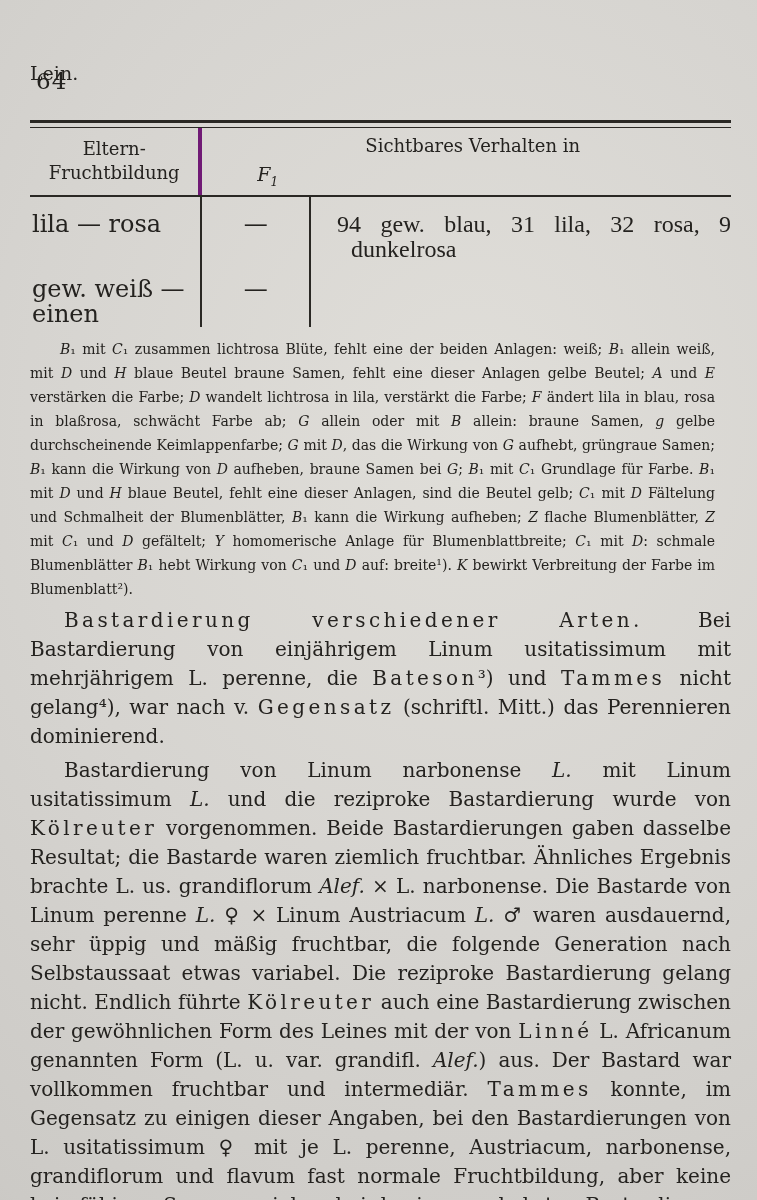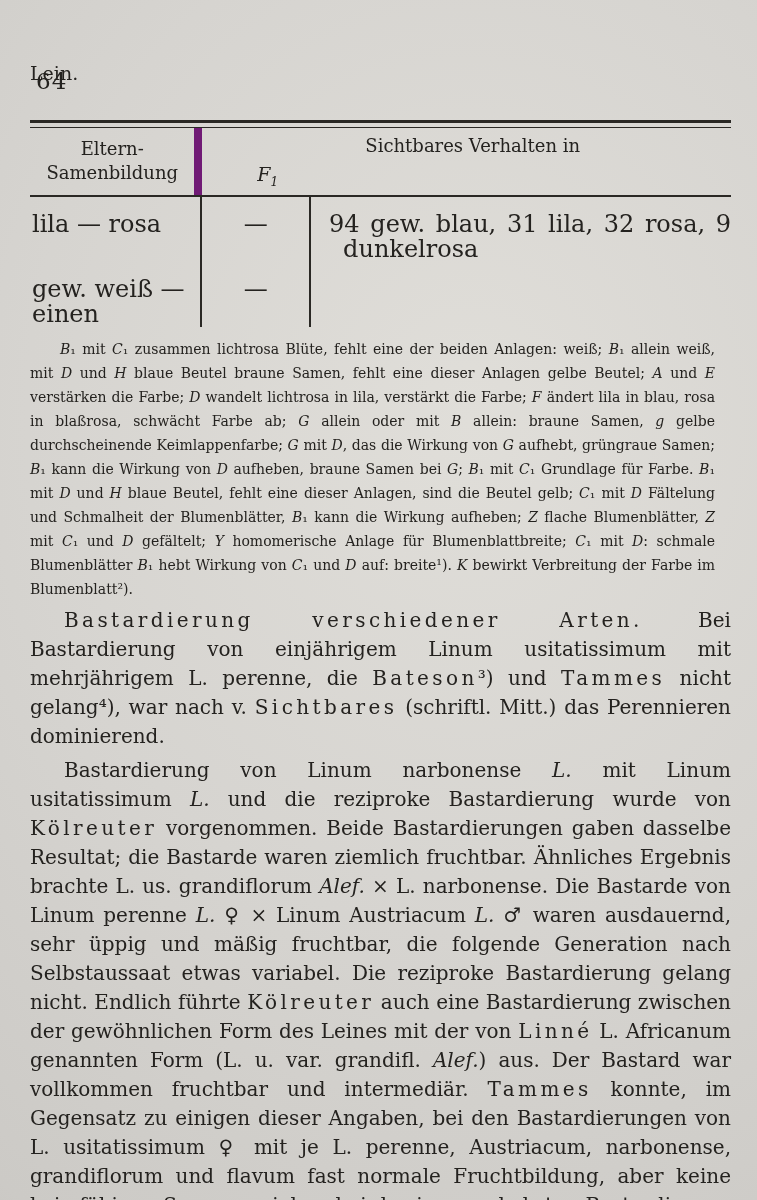--- a/index.html
+++ b/index.html
@@ -19,32 +19,32 @@
   }
   
   .pagehead { position: relative; height: 36px; flex: 0 0 auto; margin-top: 36px; }
   .page-num { position: absolute; left: 6px; top: 8px; font-size: 23px; letter-spacing: 1px; }
   .running-title { position: absolute; left: 0; right: 32px; top: 2px; text-align: left; font-size: 19px; }
 
   
   .tbl { flex: 0 0 auto; margin-top: 24px; }
   .tbl-toprule { height: 4px; border-top: 3px solid #2a2824; border-bottom: 1.5px solid #2a2824; }
   .tbl-head { display: grid; grid-template-columns: 24.6% 15.5% 1fr; }
-  .th-col1 { border-right: 8px solid #701a75; text-align: center; font-size: 18px; line-height: 24px; padding: 9px 4px 8px; }
+  .th-col1 { border-right: 4px solid #701a75; text-align: center; font-size: 18px; line-height: 24px; padding: 9px 4px 8px; }
   .th-right { display: flex; flex-direction: column; }
   .th-span { text-align: center; font-size: 18px; padding-top: 7px; }
   .th-frow { display: grid; grid-template-columns: 20.6% 1fr; flex: 1; margin-top: 4px; }
   .th-f { text-align: center; font-size: 19px; font-style: italic; padding: 3px 0 6px; }
   .th-f sub { font-size: 12px; }
   .th-f2 { border-left: 2px solid #2a2824; }
   .tbl-headrule { border-top: 2.5px solid #2a2824; }
   .tbl-body { display: grid; grid-template-columns: 24.6% 15.5% 1fr; font-size: 24px; line-height: 25px; }
   .td-parents { border-right: 2px solid #2a2824; padding: 15px 6px 0 2px; }
   .td-f1 { border-right: 2px solid #2a2824; text-align: center; padding-top: 15px; }
-  .td-f2 { padding: 15px 0 0 32px; text-indent: -14px; text-align: justify; }
+  .td-f2 { padding: 15px 0 0 40px; text-indent: -14px; text-align: justify; font-family: Liberation Serif, serif; }
 
   
   .small-print {
     margin: 10px 16px 0 0; font-size: 14px; line-height: 24px;
     text-align: justify; text-indent: 30px;
   }
 
   
   .para { margin: 5px 0 0 0; font-size: 20px; line-height: 29px; text-align: justify; text-indent: 34px; }
   .gesperrt { letter-spacing: 0.17em; }
@@ -59,21 +59,21 @@
     <span class="page-num">64</span>
     <span class="running-title">Lein.</span>
   </div>
 
   <div class="tbl">
     <div class="tbl-toprule"></div>
 
     <div class="tbl-head">
       <div class="th-col1">
         <span>Eltern-</span><br>
-        <span>Samenbildung</span>
+        <span>Fruchtbildung</span>
       </div>
       <div class="th-right" style="grid-column: 2 / 4; padding-left: 12px;">
         <div class="th-span">Sichtbares Verhalten in</div>
         <div class="th-frow">
           <div class="th-f th-f1"><i>F</i><sub>1</sub></div>
         </div>
       </div>
     </div>
 
     <div class="tbl-headrule"></div>
@@ -83,16 +83,16 @@
       <div class="td-f1 row1">—</div>
       <div class="td-f2 row1">94 gew. blau, 31 lila, 32 rosa, 9 dunkelrosa</div>
 
       <div class="td-parents row2">gew. weiß — einen</div>
       <div class="td-f1 row2">—</div>
     </div>
   </div>
 
   <p class="small-print"><i>B</i>₁ mit <i>C</i>₁ zusammen lichtrosa Blüte, fehlt eine der beiden Anlagen: weiß; <i>B</i>₁ allein weiß, mit <i>D</i> und <i>H</i> blaue Beutel braune Samen, fehlt eine dieser Anlagen gelbe Beutel; <i>A</i> und <i>E</i> verstärken die Farbe; <i>D</i> wandelt lichtrosa in lila, verstärkt die Farbe; <i>F</i> ändert lila in blau, rosa in blaßrosa, schwächt Farbe ab; <i>G</i> allein oder mit <i>B</i> allein: braune Samen, <i>g</i> gelbe durchscheinende Keimlappenfarbe; <i>G</i> mit <i>D</i>, das die Wirkung von <i>G</i> aufhebt, grüngraue Samen; <i>B</i>₁ kann die Wirkung von <i>D</i> aufheben, braune Samen bei <i>G</i>; <i>B</i>₁ mit <i>C</i>₁ Grundlage für Farbe. <i>B</i>₁ mit <i>D</i> und <i>H</i> blaue Beutel, fehlt eine dieser Anlagen, sind die Beutel gelb; <i>C</i>₁ mit <i>D</i> Fältelung und Schmalheit der Blumenblätter, <i>B</i>₁ kann die Wirkung aufheben; <i>Z</i> flache Blumenblätter, <i>Z</i> mit <i>C</i>₁ und <i>D</i> gefältelt; <i>Y</i> homomerische Anlage für Blumenblattbreite; <i>C</i>₁ mit <i>D</i>: schmale Blumenblätter <i>B</i>₁ hebt Wirkung von <i>C</i>₁ und <i>D</i> auf: breite¹). <i>K</i> bewirkt Verbreitung der Farbe im Blumenblatt²).</p>
 
-  <p class="para"><span class="gesperrt">Bastardierung verschiedener Arten.</span>  Bei Bastardierung von einjährigem Linum usitatissimum mit mehrjährigem L. perenne, die <span class="gesperrt">Bateson</span>³) und <span class="gesperrt">Tammes</span> nicht gelang⁴), war nach v. <span class="gesperrt">Sichtbares</span> (schriftl. Mitt.) das Perennieren dominierend.</p>
+  <p class="para"><span class="gesperrt">Bastardierung verschiedener Arten.</span>  Bei Bastardierung von einjährigem Linum usitatissimum mit mehrjährigem L. perenne, die <span class="gesperrt">Bateson</span>³) und <span class="gesperrt">Tammes</span> nicht gelang⁴), war nach v. <span class="gesperrt">Gegensatz</span> (schriftl. Mitt.) das Perennieren dominierend.</p>
   <p class="para">Bastardierung von Linum narbonense <i>L.</i> mit Linum usitatissimum <i>L.</i> und die reziproke Bastardierung wurde von <span class="gesperrt">Kölreuter</span> vorgenommen.  Beide Bastardierungen gaben dasselbe Resultat; die Bastarde waren ziemlich fruchtbar.  Ähnliches Ergebnis brachte L. us. grandiflorum <i>Alef.</i> × L. narbonense.  Die Bastarde von Linum perenne <i>L.</i> ♀ × Linum Austriacum <i>L.</i> ♂ waren ausdauernd, sehr üppig und mäßig fruchtbar, die folgende Generation nach Selbstaussaat etwas variabel.  Die reziproke Bastardierung gelang nicht.  Endlich führte <span class="gesperrt">Kölreuter</span> auch eine Bastardierung zwischen der gewöhnlichen Form des Leines mit der von <span class="gesperrt">Linné</span> L. Africanum genannten Form (L. u. var. grandifl. <i>Alef.</i>) aus.  Der Bastard war vollkommen fruchtbar und intermediär.  <span class="gesperrt">Tammes</span> konnte, im Gegensatz zu einigen dieser Angaben, bei den Bastardierungen von L. usitatissimum ♀ mit je L. perenne, Austriacum, narbonense, grandiflorum und flavum fast normale Fruchtbildung, aber keine keimfähigen Samen erzielen, bei der je umgekehrten Bastardierung weder Frucht- noch Samenbildung, ausgenommen einen : L. grandiflorum ♀ × weißblühender Pflanze dritter Generation aus</p>
 
 </div>
 
 </body></html>

